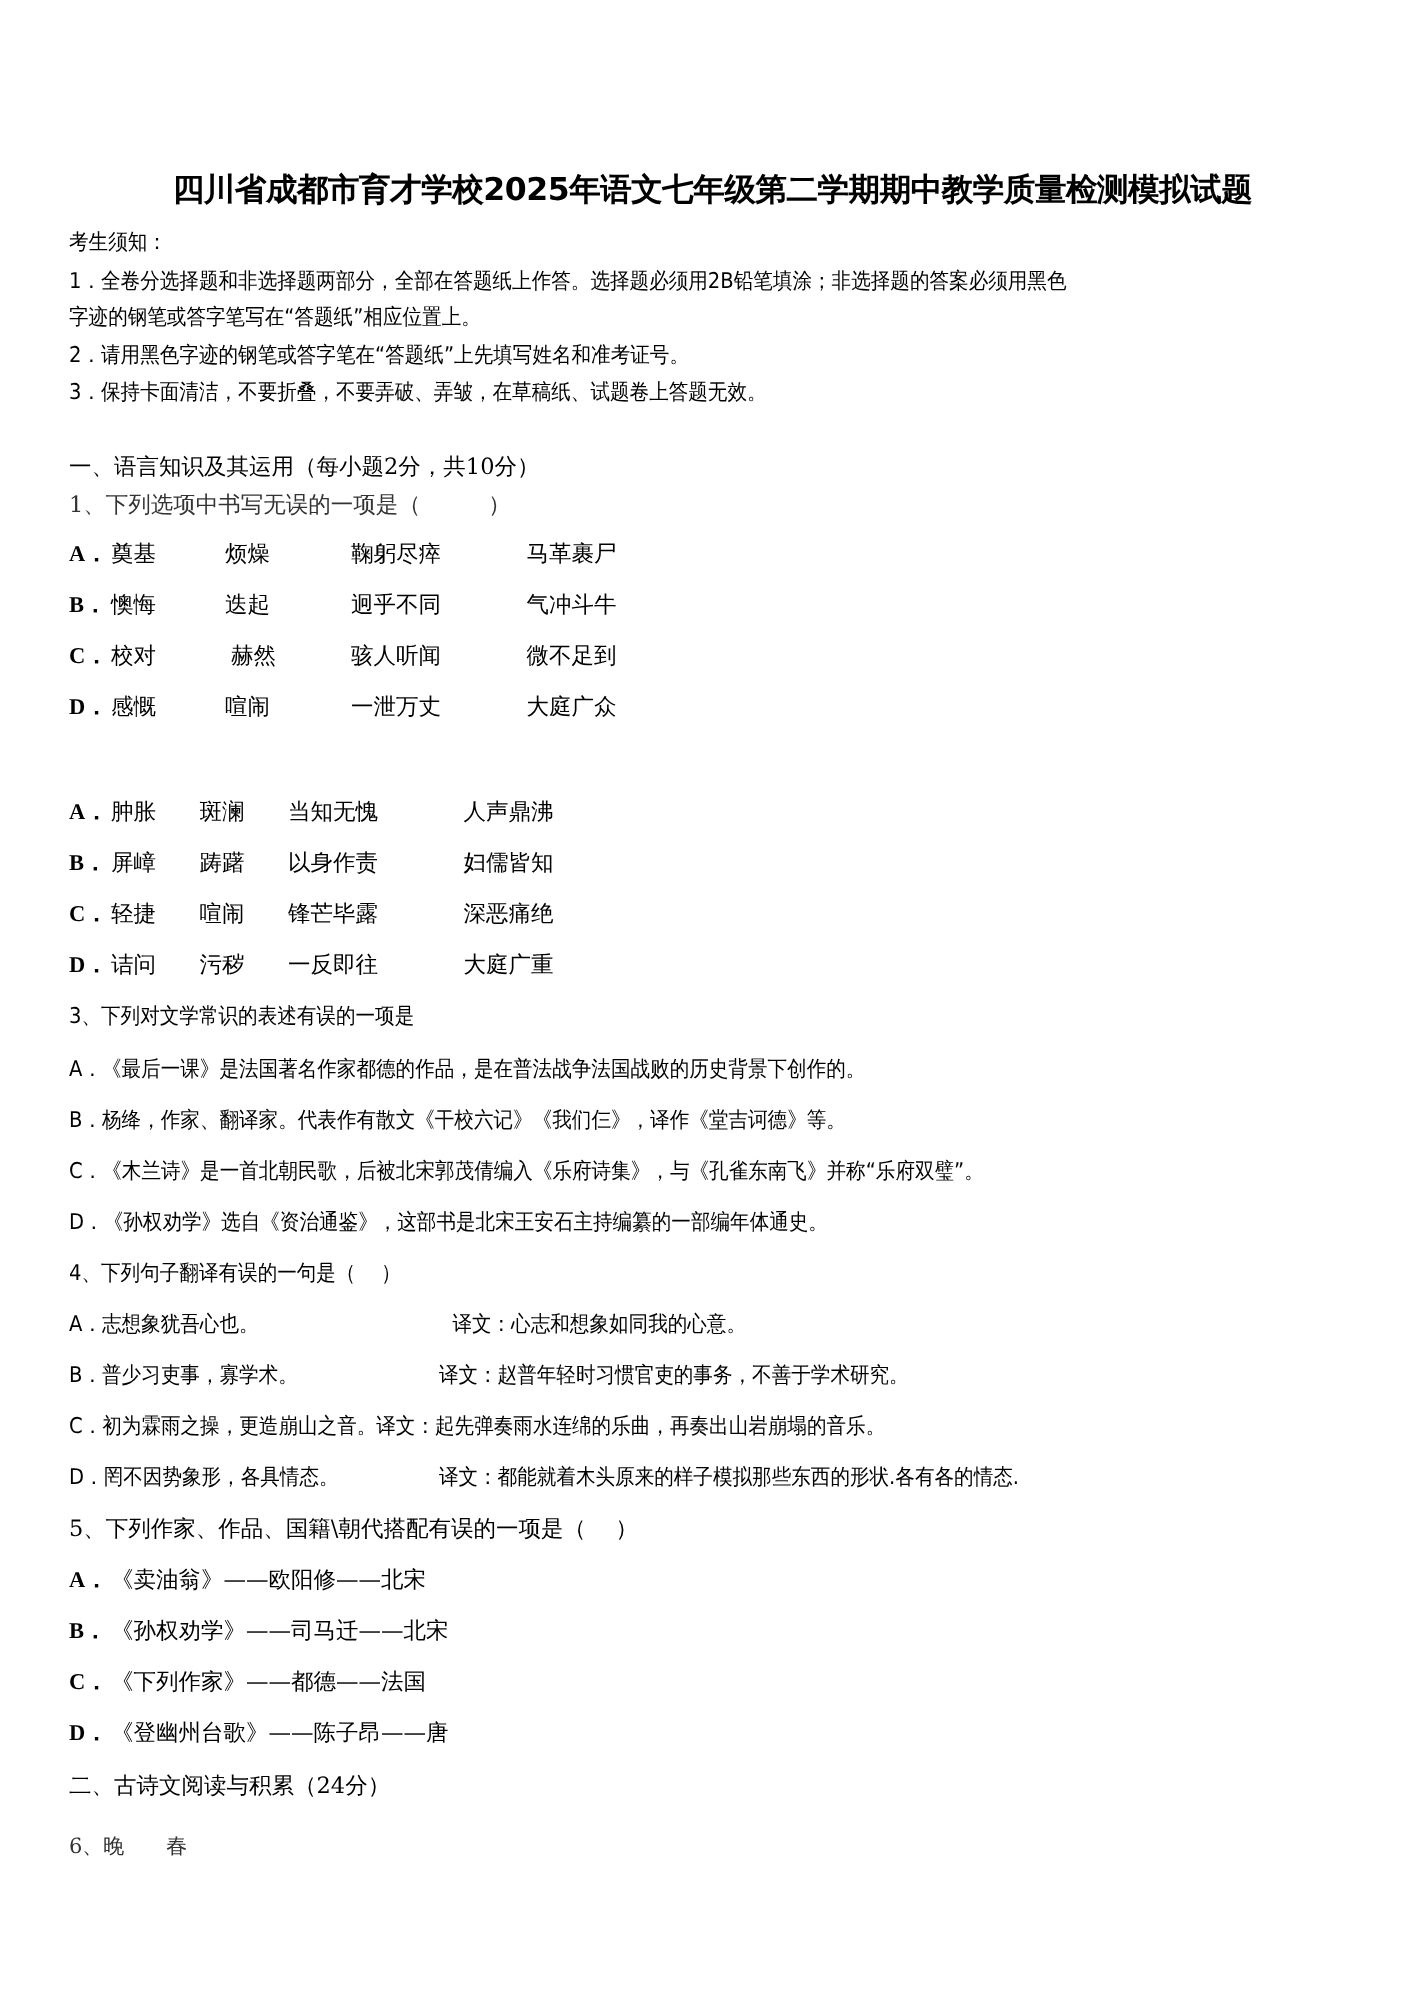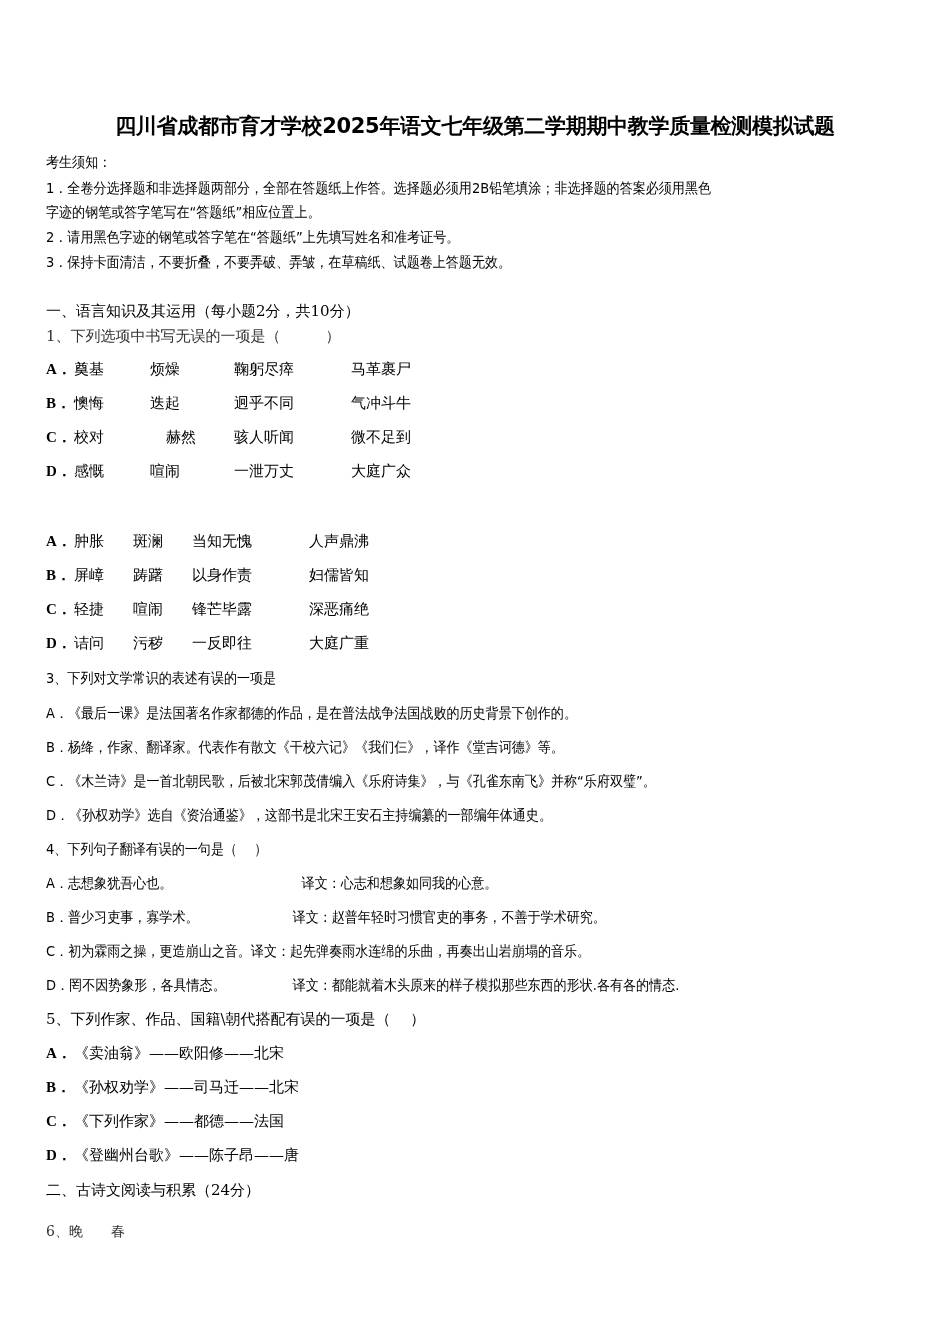--- a/index.html
+++ b/index.html
@@ -38,21 +38,21 @@
   <div class="line" style="top:393px;">
     <span class="opt-label">B．</span>
     <span class="cell" style="left:28px">懊悔</span>
     <span class="cell" style="left:104px">迭起</span>
     <span class="cell" style="left:188px">迥乎不同</span>
     <span class="cell" style="left:305px">气冲斗牛</span>
   </div>
   <div class="line" style="top:427px;">
     <span class="opt-label">C．</span>
     <span class="cell" style="left:28px">校对</span>
-    <span class="cell" style="left:120px">赫然</span>
+    <span class="cell" style="left:108px">赫然</span>
     <span class="cell" style="left:188px">骇人听闻</span>
     <span class="cell" style="left:305px">微不足到</span>
   </div>
   <div class="line" style="top:461px;">
     <span class="opt-label">D．</span>
     <span class="cell" style="left:28px">感慨</span>
     <span class="cell" style="left:104px">喧闹</span>
     <span class="cell" style="left:188px">一泄万丈</span>
     <span class="cell" style="left:305px">大庭广众</span>
   </div>

